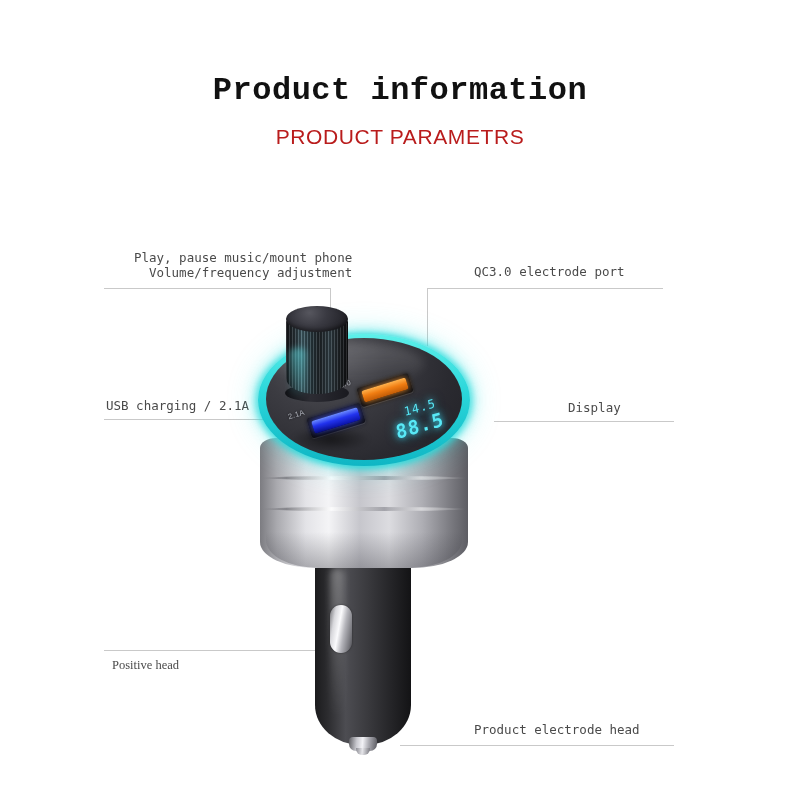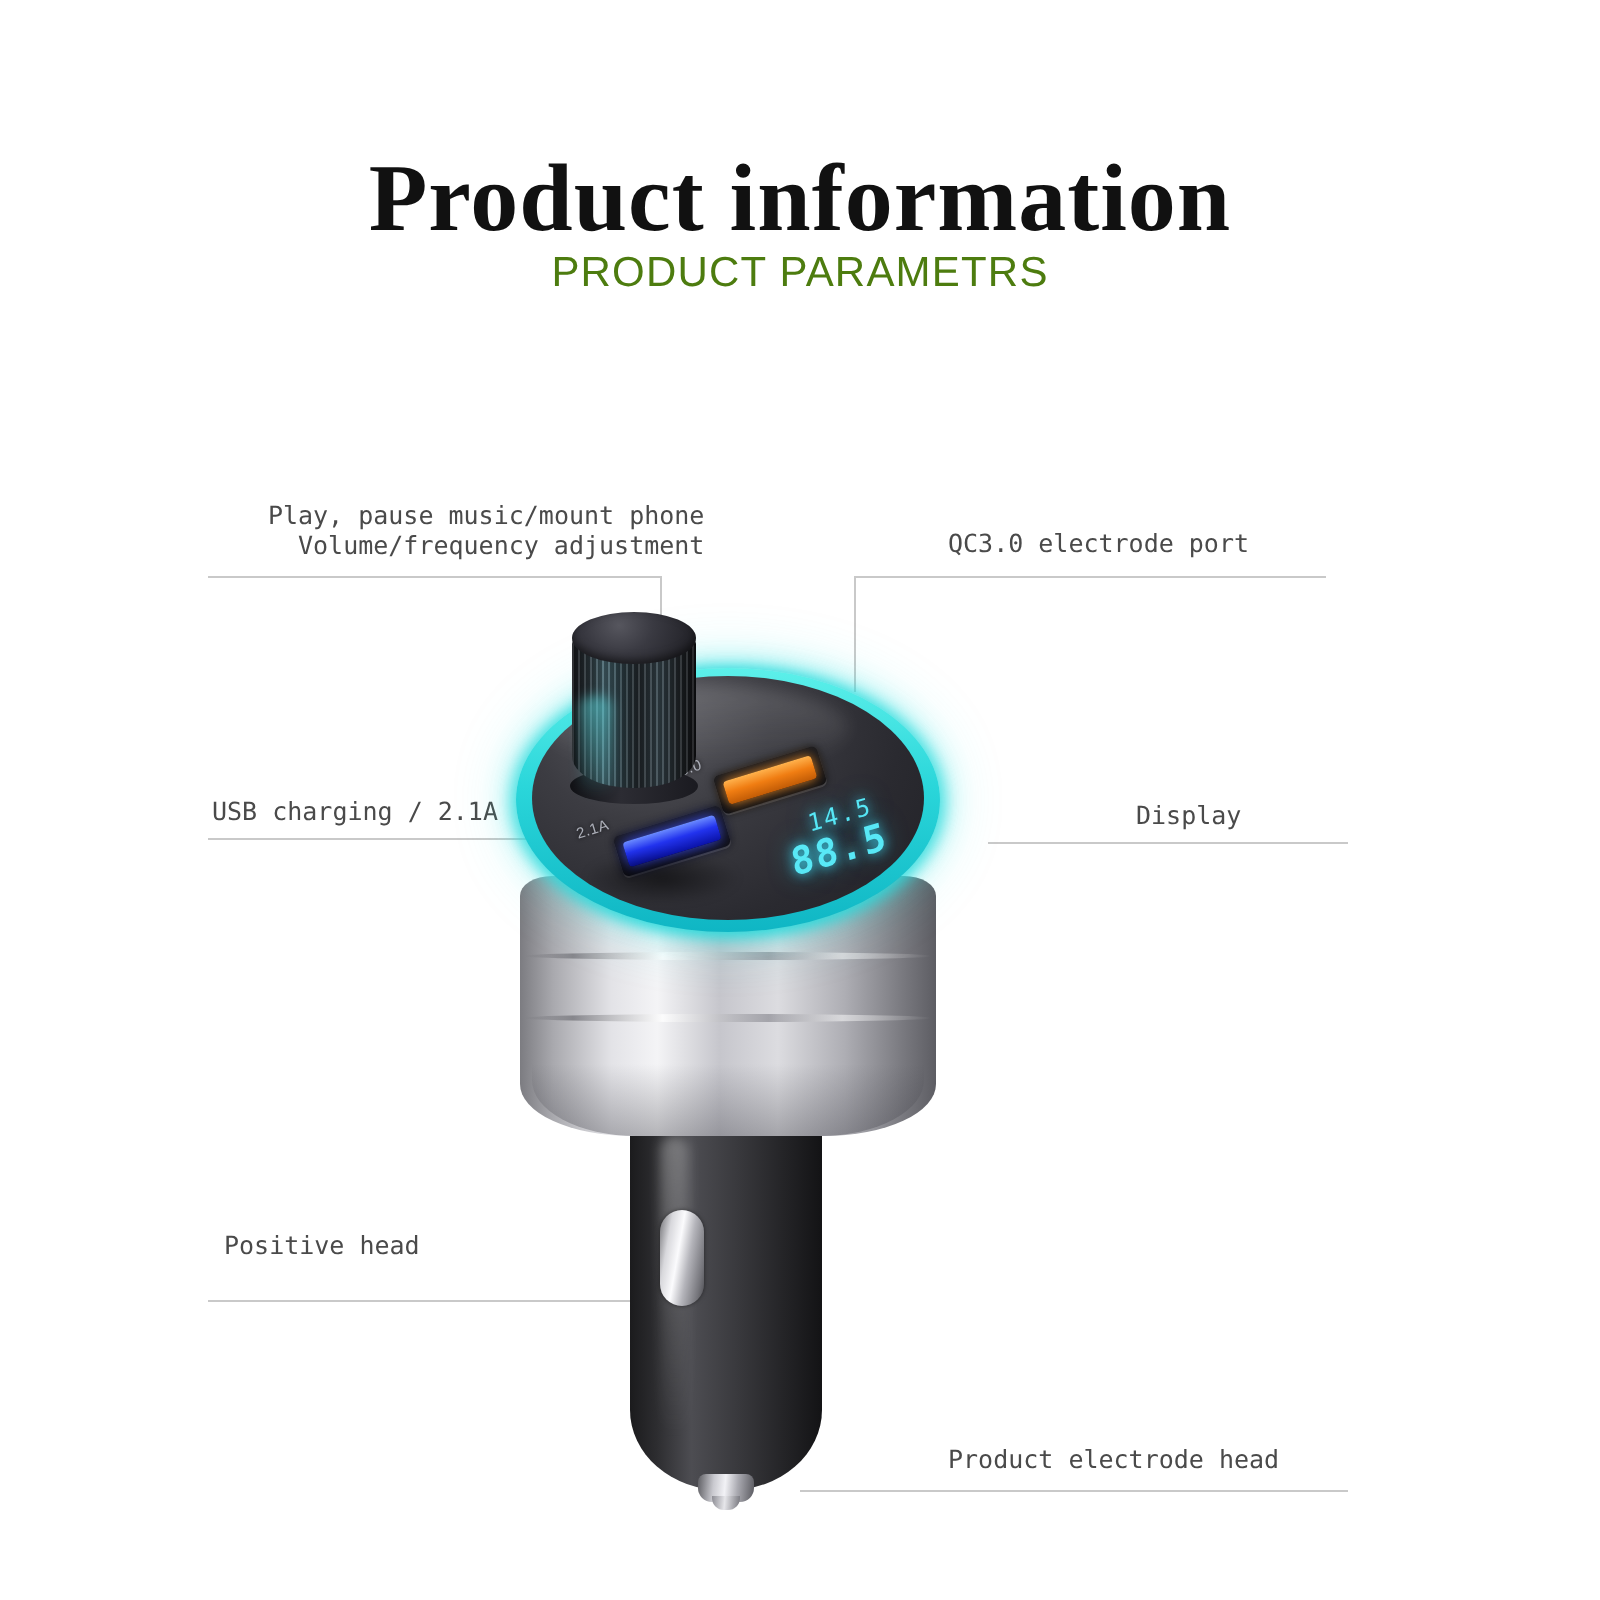--- a/index.html
+++ b/index.html
@@ -20,37 +20,37 @@
     background: #ffffff;
   }
 
   
   .title {
     position: absolute;
     top: 72px;
     left: 0;
     width: 800px;
     text-align: center;
-    font-family: Liberation Serif, serif;
+    font-family: Liberation Mono, monospace;
     font-weight: bold;
-    font-size: 48px;
+    font-size: 32px;
     letter-spacing: 0.5px;
     color: #111111;
     white-space: nowrap;
   }
   .subtitle {
     position: absolute;
     top: 125px;
     left: 0;
     width: 800px;
     text-align: center;
     font-family: "Liberation Sans", sans-serif;
     font-size: 21px;
     letter-spacing: 0.6px;
-    color: #4d7c0f;
+    color: #b91c1c;
     white-space: nowrap;
   }
 
   
   .callout {
     position: absolute;
     font-family: "DejaVu Sans Mono", monospace;
     font-size: 12.5px;
     line-height: 15px;
     color: #4a4a4a;
@@ -390,21 +390,21 @@
   <div class="callout" style="left:106px; top:398px;">
     <span>USB charging / 2.1A</span>
   </div>
   <div class="lead-h" style="left:104px; top:419px; width:196px;"></div>
 
   <div class="callout" style="left:568px; top:400px;">
     <span>Display</span>
   </div>
   <div class="lead-h" style="left:494px; top:421px; width:180px;"></div>
 
-  <div class="callout" style="left:112px; top:615px;">
+  <div class="callout" style="left:112px; top:658px;font-family:Liberation Serif, serif;">
     <span>Positive head</span>
   </div>
   <div class="lead-h" style="left:104px; top:650px; width:222px;"></div>
 
   <div class="callout" style="left:474px; top:722px;">
     <span>Product electrode head</span>
   </div>
   <div class="lead-h" style="left:400px; top:745px; width:274px;"></div>
 
   <div id="device">

